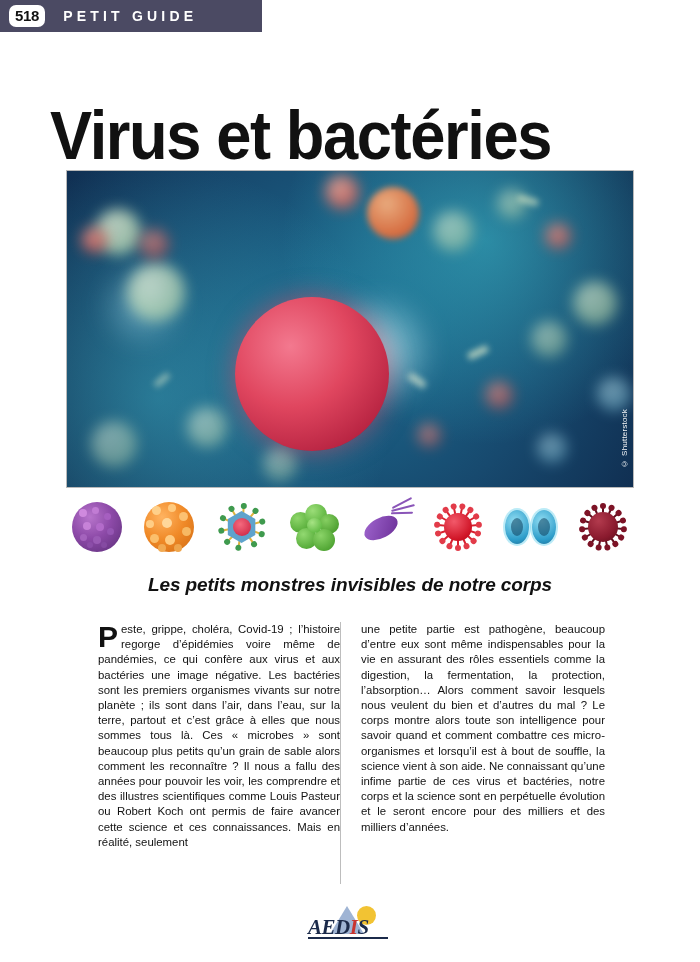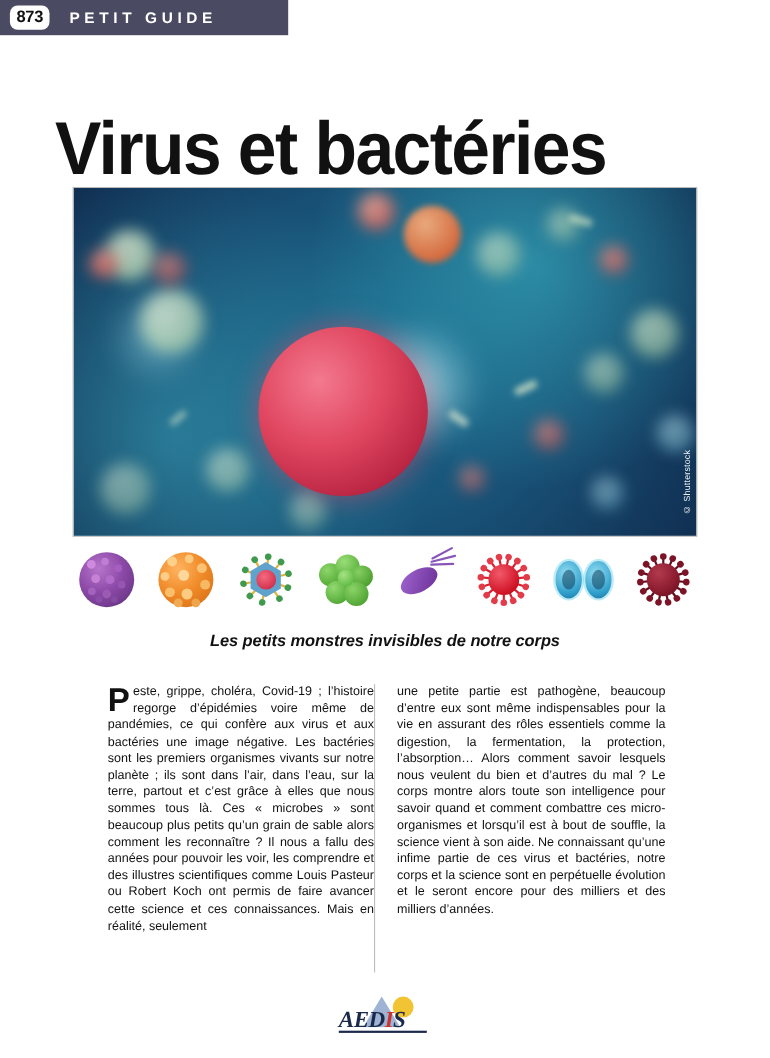--- a/index.html
+++ b/index.html
@@ -137,21 +137,21 @@
     transform-origin:2px 2px;
   }
   .sp i{position:absolute;left:1px;top:8px;width:2px;height:14px;display:block;}
   .sp b{position:absolute;left:-1px;top:20px;width:6px;height:6px;border-radius:50%;display:block;}
 
   
   .subtitle{
     position:absolute;left:66px;top:574px;
     width:568px;
     text-align:center;
-    font-size:15px;
+    font-size:19px;
     font-weight:bold;
     font-style:italic;
     color:#111111;
     letter-spacing:-0.1px;
     font-family:"Liberation Sans", sans-serif;
   }
 
   
   .body-cols{
     position:absolute;left:98px;top:622px;
@@ -209,21 +209,21 @@
   }
   .logo-text .red{color:#c9342f;}
   .logo-rule{
     position:absolute;left:6px;top:33px;width:80px;height:2px;background:#1b2a4a;
   }
 </style>
 </head>
 <body>
 
 <div class="header-bar">
-  <span class="issue-badge">873</span>
+  <span class="issue-badge">518</span>
   <span class="header-label">PETIT GUIDE</span>
 </div>
 
 <h1 class="page-title">Virus et bactéries</h1>
 
 <div class="hero-wrap">
   <div class="hero-photo">
 
     <div class="blob softer" style="left:250px;top:120px;width:120px;height:120px;background:radial-gradient(circle,rgba(210,250,255,0.75),rgba(210,250,255,0) 70%);"></div>
     <div class="blob softer" style="left:30px;top:90px;width:90px;height:90px;background:radial-gradient(circle,rgba(190,240,250,0.45),rgba(190,240,250,0) 70%);"></div>

